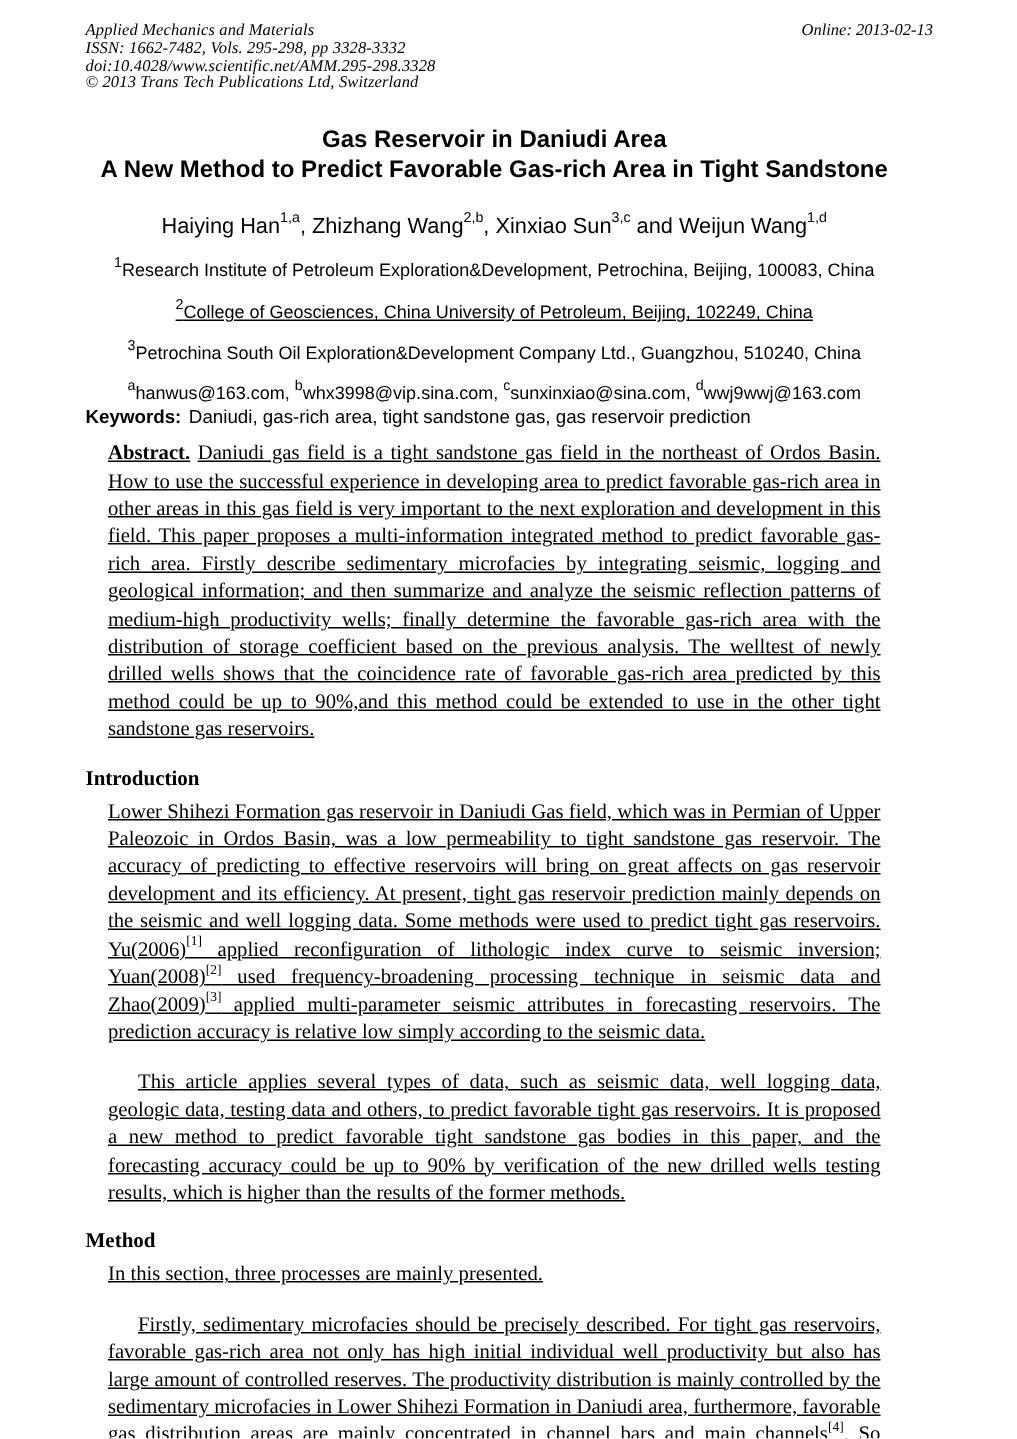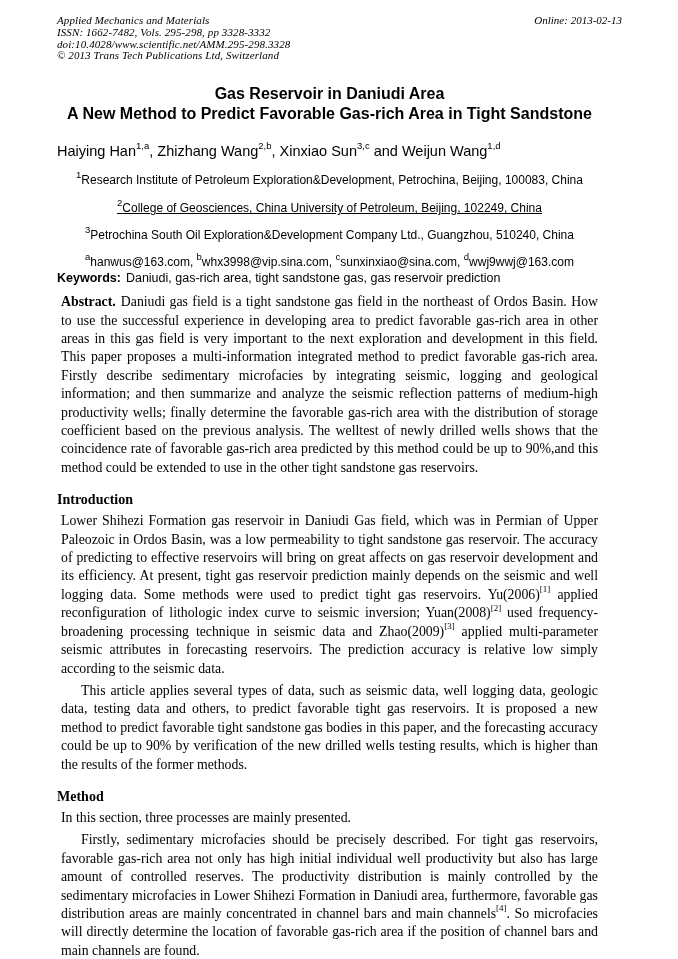--- a/index.html
+++ b/index.html
@@ -25,21 +25,21 @@
     font: italic 11px/11.8px "Liberation Serif", serif;
   }
   
   .title {
     margin-top: 22px;
     text-align: center;
     font: bold 16px/19.5px "Liberation Sans", sans-serif;
   }
   .authors {
     margin-top: 17px;
-    text-align: left;
+    text-align: center;
     font: 14.5px/22px "Liberation Sans", sans-serif;
   }
   .authors sup, .affil sup, .emails sup {
     font-size: 9.5px;
     position: relative;
     top: -1px;
     line-height: 0;
   }
   .affil, .emails {
     text-align: center;
@@ -49,23 +49,24 @@
   .affil-2 { margin-top: 12px; text-decoration: underline; }
   .affil-3 { margin-top: 11px; }
   .emails  { margin-top: 11px; }
   
   .keywords {
     font: 12.5px/17px "Liberation Sans", sans-serif;
   }
   .keywords .kw-label { font-weight: bold; margin-right: 5px; }
   
   .body-p {
-    margin: 4px;
+    margin: 15px;
     font: 13.8px/18.4px "Liberation Serif", serif;
     text-align: justify;
+    text-decoration: underline;
   }
   .abstract { margin-top: 6px; }
   .abstract .abs-label { font-weight: bold; margin-right: 5px; }
   .section-heading {
     margin-top: 14px;
     margin-bottom: 4px;
     font: bold 14px/17px "Liberation Serif", serif;
   }
   .indent-first { text-indent: 20px; }
   .follow { margin-top: 2px; }

